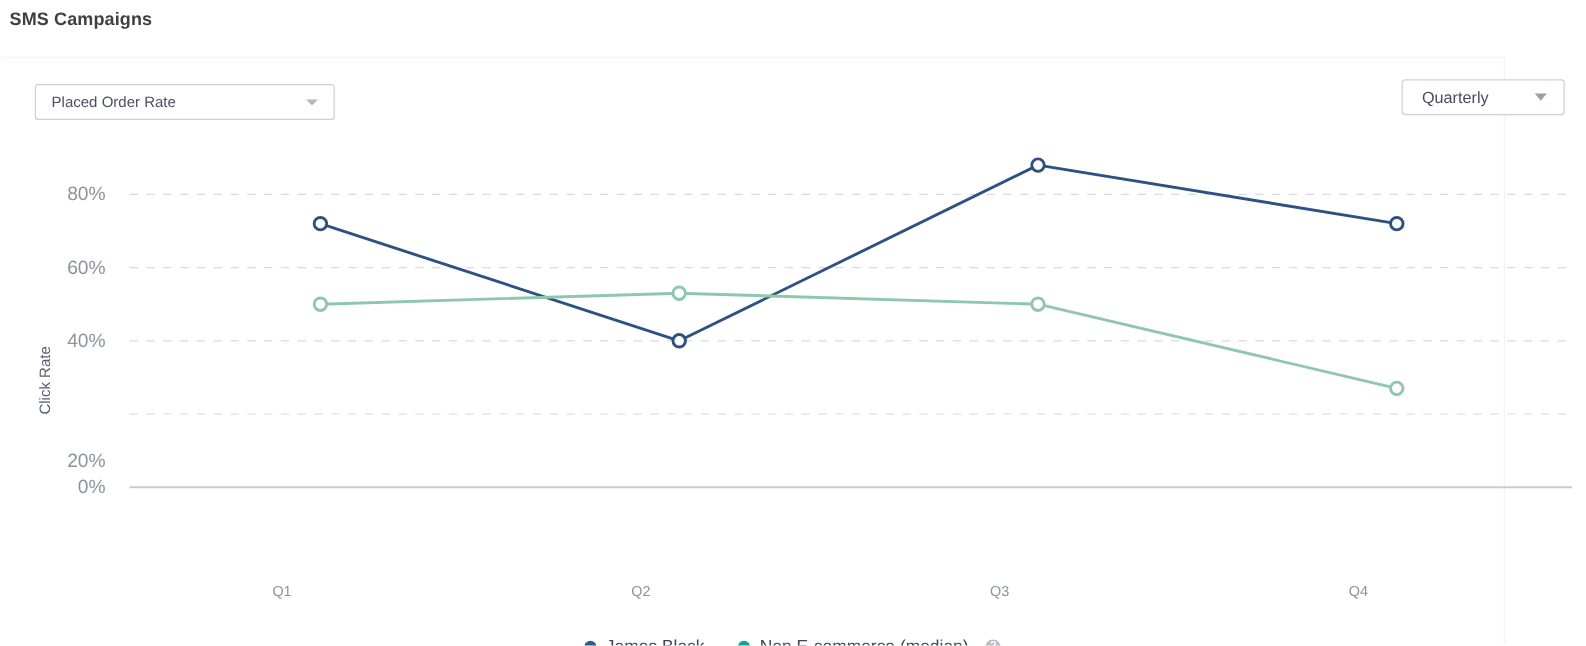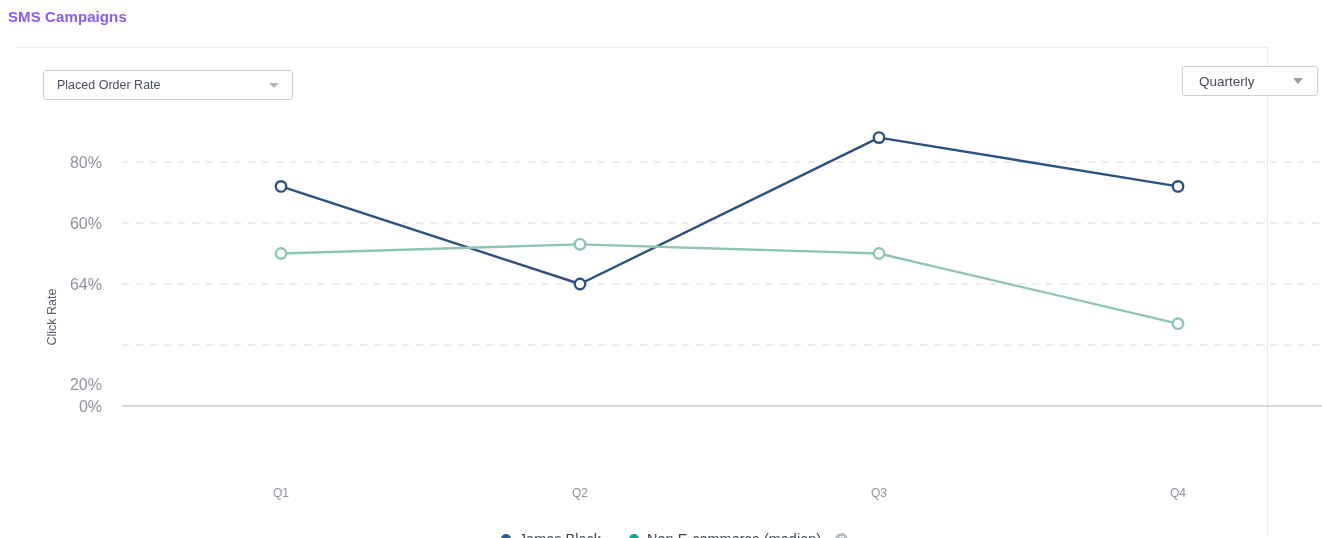--- a/index.html
+++ b/index.html
@@ -20,28 +20,28 @@
     background: #ffffff;
   }
 
   
   .page-title {
     position: absolute;
     left: 8px;
     top: 8px;
     font-size: 15px;
     font-weight: bold;
-    color: #8b5cf6;
+    color: #404040;
     letter-spacing: 0.1px;
   }
 
   
   .card {
     position: absolute;
-    left: 14px;
+    left: 0px;
     top: 47px;
     width: 1254px;
     height: 490px;
     background: #ffffff;
     border: 1px solid #ececee;
     border-bottom: none;
     border-left: none;
     border-radius: 4px 0 0 0;
     box-sizing: border-box;
   }
@@ -143,21 +143,20 @@
     width: 60px;
     text-align: right;
     font-size: 16px;
     color: #8d929d;
     white-space: nowrap;
   }
 
   .x-tick {
     position: absolute;
     width: 80px;
-    text-align: center;
     font-size: 12px;
     color: #8d929d;
     top: 366px;
     white-space: nowrap;
   }
 
   
   .legend {
     position: absolute;
     left: 0;
@@ -228,21 +227,21 @@
 
     </div>
 
     <div class="chart-area">
 
       <div class="y-axis-title">Click Rate</div>
 
       <div id="y-ticks">
           <div class="y-tick" style="left: 28px; top: 278px;">0%</div>
           <div class="y-tick" style="left: 28px; top: 217px; margin-top: 39px;">20%</div>
-          <div class="y-tick" style="left: 28px; top: 156px;">64%</div>
+          <div class="y-tick" style="left: 28px; top: 156px;">40%</div>
           <div class="y-tick" style="left: 28px; top: 95px;">60%</div>
           <div class="y-tick" style="left: 28px; top: 34px;">80%</div>
         </div>
       <div id="x-ticks">
           <div class="x-tick" style="left: 227px;">Q1</div>
           <div class="x-tick" style="left: 526px;">Q2</div>
           <div class="x-tick" style="left: 825px;">Q3</div>
           <div class="x-tick" style="left: 1124px;">Q4</div>
         </div>
 

